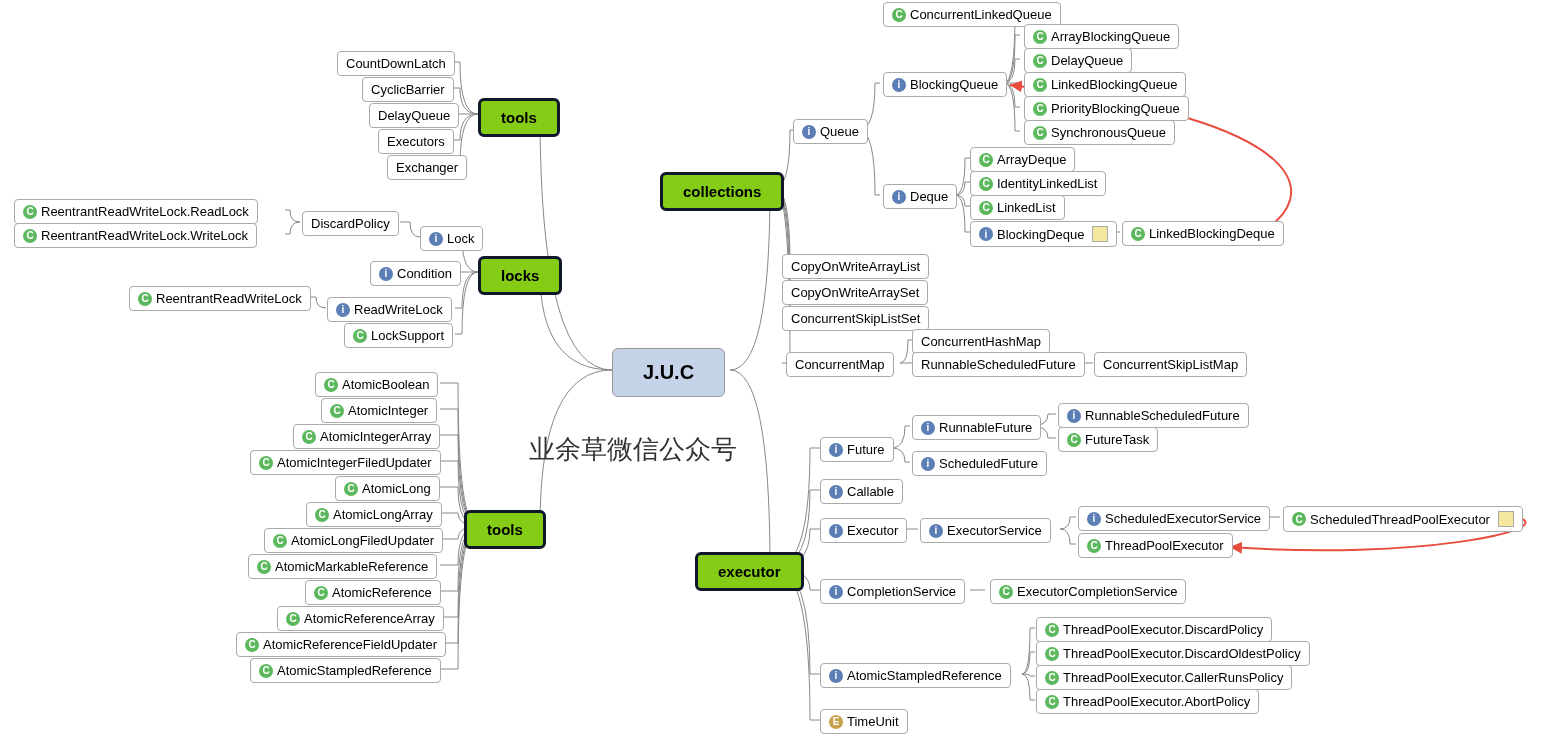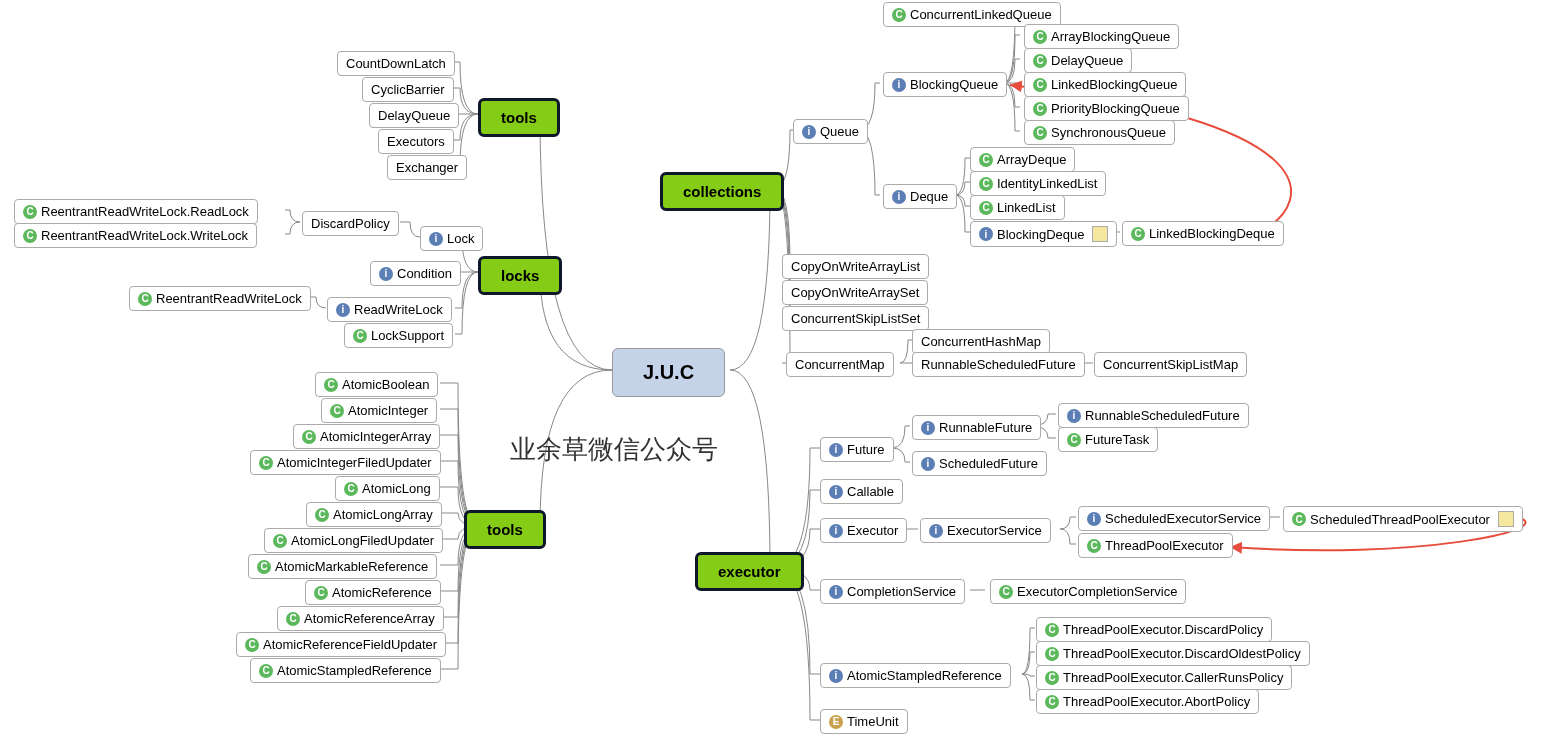--- a/index.html
+++ b/index.html
@@ -36,20 +36,21 @@
     border: 3px solid #0f172a;
     border-radius: 6px;
     font-weight: bold;
     font-size: 15px;
     padding: 8px 20px;
   }
   .subtitle {
     position: absolute;
     font-size: 26px;
     color: #333;
+    margin-left: 19px;
   }
   .ic {
     display: inline-flex;
     width: 14px;
     height: 14px;
     border-radius: 50%;
     align-items: center;
     justify-content: center;
     font-size: 10px;
     font-weight: bold;

